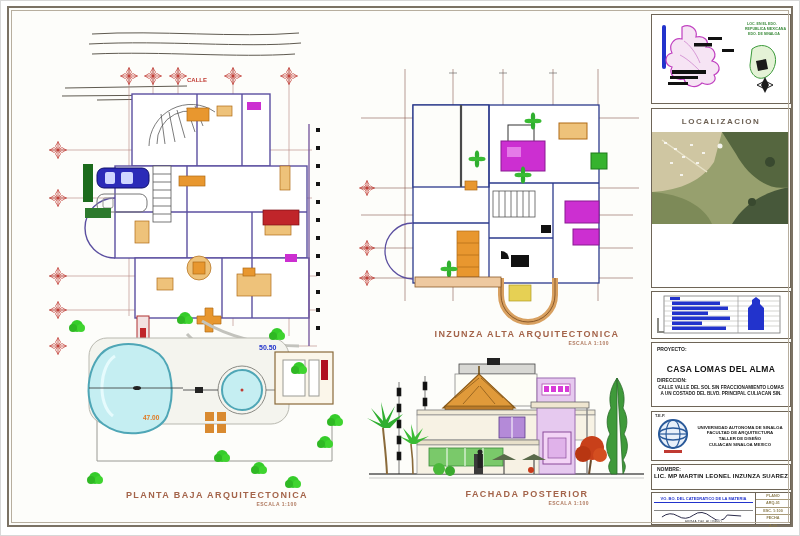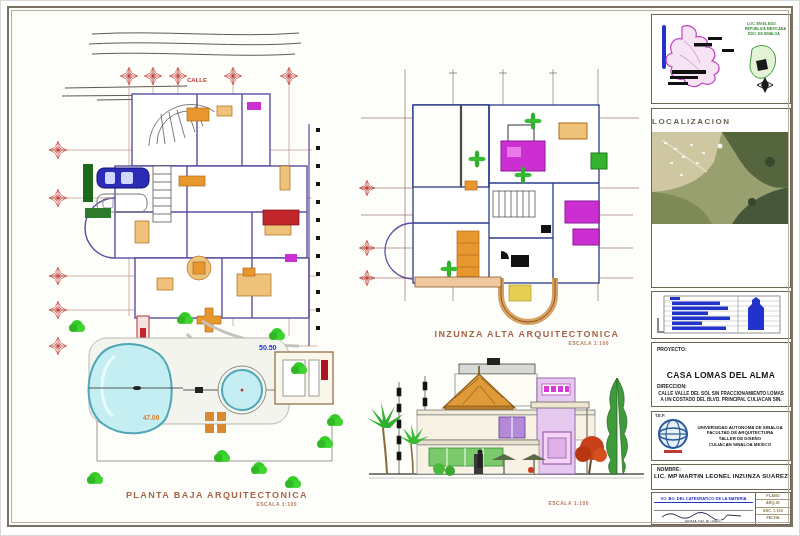--- a/index.html
+++ b/index.html
@@ -9,23 +9,23 @@
   .sheet{position:absolute;left:6px;top:5px;width:786px;height:521px;
          border:2px solid #7b7264;background:#fdfdfa;box-sizing:border-box;}
   .sheet:after{content:"";position:absolute;inset:2px;border:1px solid #b7ae9e;pointer-events:none;}
   .abs{position:absolute;}
   .plan-title{position:absolute;font-weight:bold;font-size:9px;color:#a4644a;
               letter-spacing:1.4px;text-align:center;white-space:nowrap;}
   .plan-scale{position:absolute;font-weight:bold;font-size:5px;color:#b07a60;
               letter-spacing:.5px;text-align:right;white-space:nowrap;}
   .box{position:absolute;background:#ffffff;border:1.5px solid #6e6557;box-sizing:border-box;}
   .loc-label{font-size:8px;font-weight:bold;color:#6b5f52;letter-spacing:1.5px;
-             text-align:left;padding-top:8px;}
+             text-align:center;padding-top:8px;}
   .tb-head{font-size:5px;font-weight:bold;color:#1c1c1c;margin:3px 0 0 5px;}
-  .tb-proj{font-size:8.5px;font-weight:bold;color:#111;text-align:center;margin-top:18px;letter-spacing:.3px;}
+  .tb-proj{font-size:8.5px;font-weight:bold;color:#111;text-align:center;margin-top:12px;letter-spacing:.3px;}
   .tb-addr{font-size:4.6px;font-weight:bold;color:#222;text-align:center;line-height:6px;margin-top:2px;}
   .tb-school{font-size:4.4px;font-weight:bold;color:#222;line-height:5.6px;text-align:center;}
   .tb-name{font-size:6px;font-weight:bold;color:#111;text-align:center;margin-top:1px;letter-spacing:.2px;}
   .sign-row{border-bottom:1px solid #888;height:7px;}
   .sign-head{font-size:4px;font-weight:bold;color:#2233cc;text-align:center;
              border-bottom:1.5px solid #2233cc;height:7px;line-height:8px;overflow:hidden;}
   .sign-cap{font-size:3.8px;color:#444;text-align:center;}
   .stamp-cell{font-size:3.8px;font-weight:bold;color:#8a7a4a;text-align:center;
               border-bottom:1px solid #a89a78;line-height:6.4px;height:6.4px;overflow:hidden;}
   svg{display:block;}
@@ -415,20 +415,21 @@
       <circle cx="241" cy="107" r="7" fill="#d44e20"></circle>
       <line x1="232" y1="112" x2="230" y2="126" stroke="#6a4a2a" stroke-width="2"></line>
     </g>
 
     <g fill="#222">
       <circle cx="121" cy="104" r="2.5"></circle>
         <rect x="118.5" y="106" width="5" height="14"></rect>
     </g>
   </svg>
 
+  <div class="plan-title" style="left:398px;top:481px;width:240px">FACHADA POSTERIOR</div>
   <div class="plan-scale" style="left:500px;top:492px;width:80px">ESCALA 1:100</div>
 
   <div class="box" style="left:642px;top:6px;width:140px;height:90px">
     <svg width="137" height="87" viewBox="0 0 137 87">
       <rect x="10" y="10" width="4" height="44" rx="2" fill="#2233cc"></rect>
       <path d="M30,12 C38,8 46,14 44,22 C52,20 58,26 54,32 C62,32 66,40 60,46 C68,48 70,56 62,60
                C66,66 58,72 50,68 C44,74 34,72 32,64 C24,66 16,60 20,52 C12,50 12,40 20,38 C16,30 22,22 30,24 Z" fill="#f6e4f4" stroke="#c040c0" stroke-width="1.2"></path>
       <path d="M32,26 C38,30 44,38 48,48 M28,40 C36,44 44,52 50,58" stroke="#c878c8" stroke-width="0.7" fill="none"></path>
       <g fill="#111">
         <rect x="42" y="28" width="18" height="3.5"></rect>

